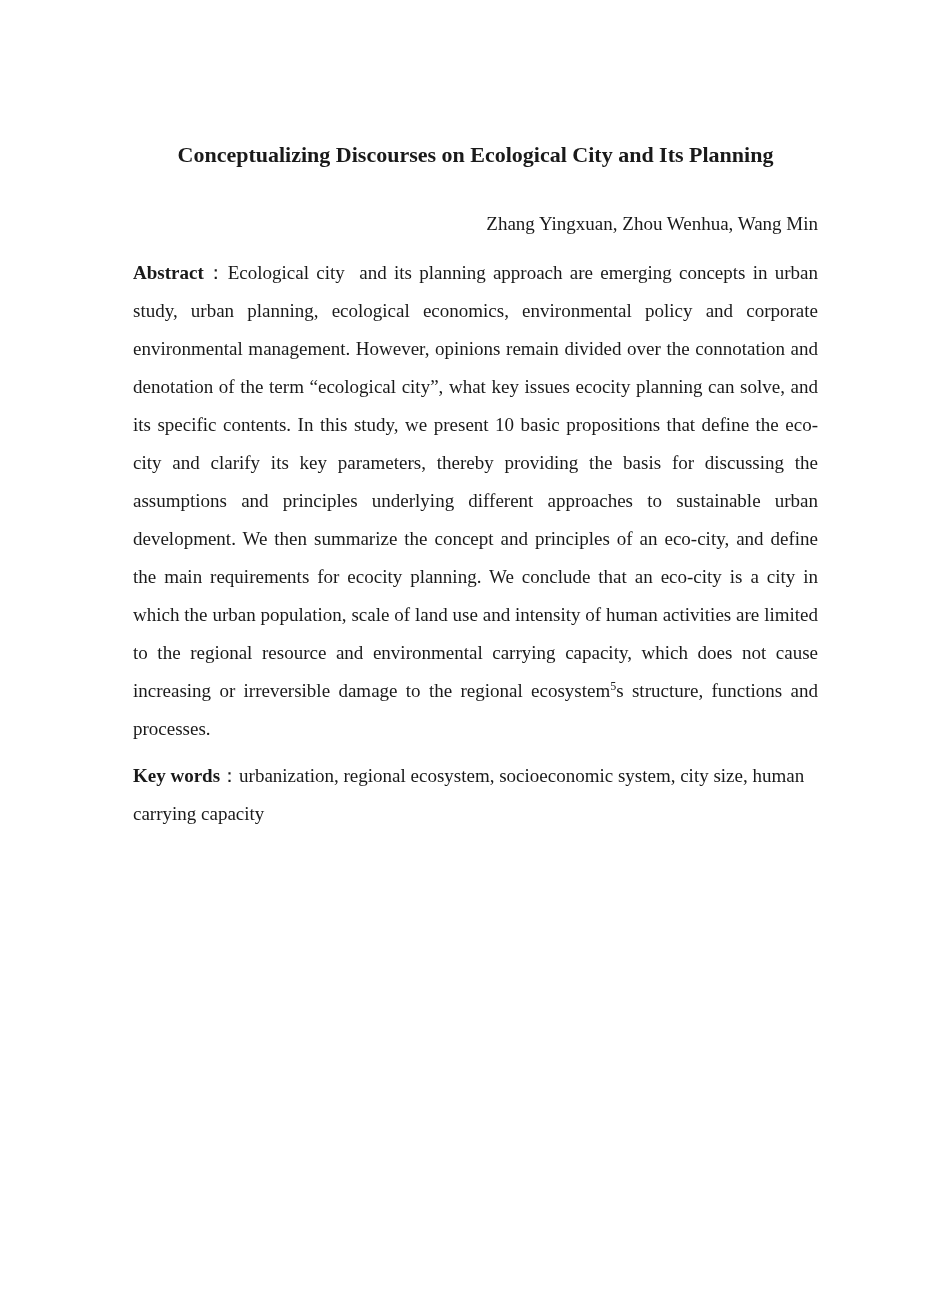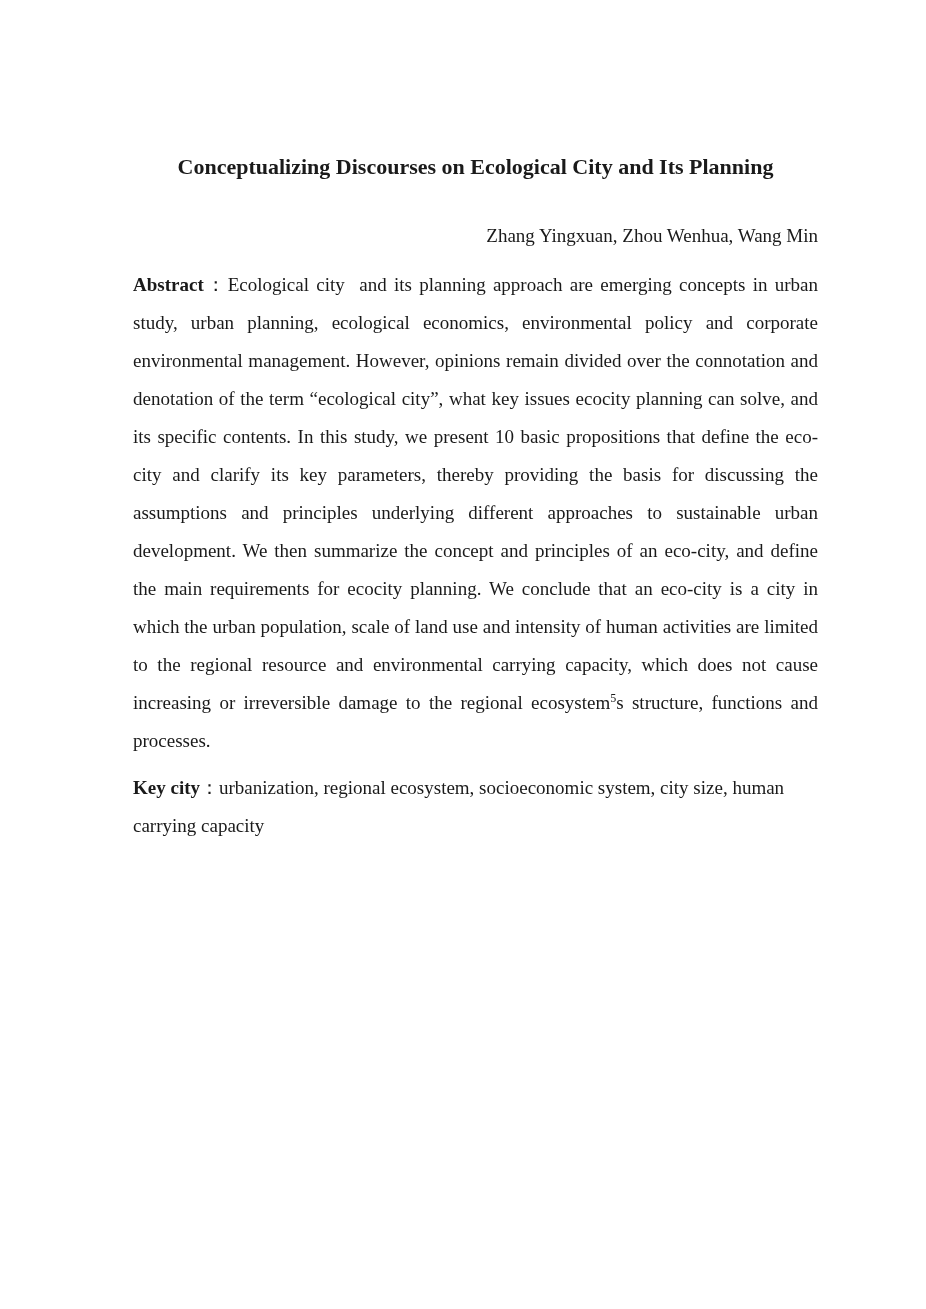--- a/index.html
+++ b/index.html
@@ -12,21 +12,21 @@
     width: 926px;
     height: 1309px;
     background: #ffffff;
     overflow: hidden;
     font-family: "Liberation Serif", "DejaVu Serif", serif;
     color: #1a1a1a;
   }
   .content {
     position: absolute;
     left: 133px;
-    top: 12px;
+    top: 0;
     width: 685px;
     padding-top: 138px;
     box-sizing: content-box;
   }
   .title {
     margin: 0;
     font-size: 22px;
     font-weight: bold;
     line-height: 34px;
     text-align: center;
@@ -74,16 +74,16 @@
 <div class="page">
   <div class="content">
 
     <h1 class="title">Conceptualizing Discourses on Ecological City and Its Planning</h1>
 
     <p class="authors">Zhang Yingxuan, Zhou Wenhua, Wang Min</p>
 
 
     <p class="abstract"><span class="para-label">Abstract</span><span class="para-colon">：</span><span>Ecological city&nbsp; and its planning approach are emerging concepts in urban study, urban planning, ecological economics, environmental policy and corporate environmental management. However, opinions remain divided over the connotation and denotation of the term “ecological city”, what key issues ecocity planning can solve, and its specific contents. In this study, we present 10 basic propositions that define the eco-city and clarify its key parameters, thereby providing the basis for discussing the assumptions and principles underlying different approaches to sustainable urban development. We then summarize the concept and principles of an eco-city, and define the main requirements for ecocity planning. We conclude that an eco-city is a city in which the urban population, scale of land use and intensity of human activities are limited to the regional resource and environmental carrying capacity, which does not cause increasing or irreversible damage to the regional ecosystem</span><sup class="abstract-sup">5</sup><span>s structure, functions and processes.</span></p>
 
-    <p class="keywords"><span class="para-label">Key city</span><span class="para-colon">：</span><span>urbanization, regional ecosystem, socioeconomic system, city size, human carrying capacity</span></p>
+    <p class="keywords"><span class="para-label">Key words</span><span class="para-colon">：</span><span>urbanization, regional ecosystem, socioeconomic system, city size, human carrying capacity</span></p>
 
   </div>
 </div>
 
 </body></html>

